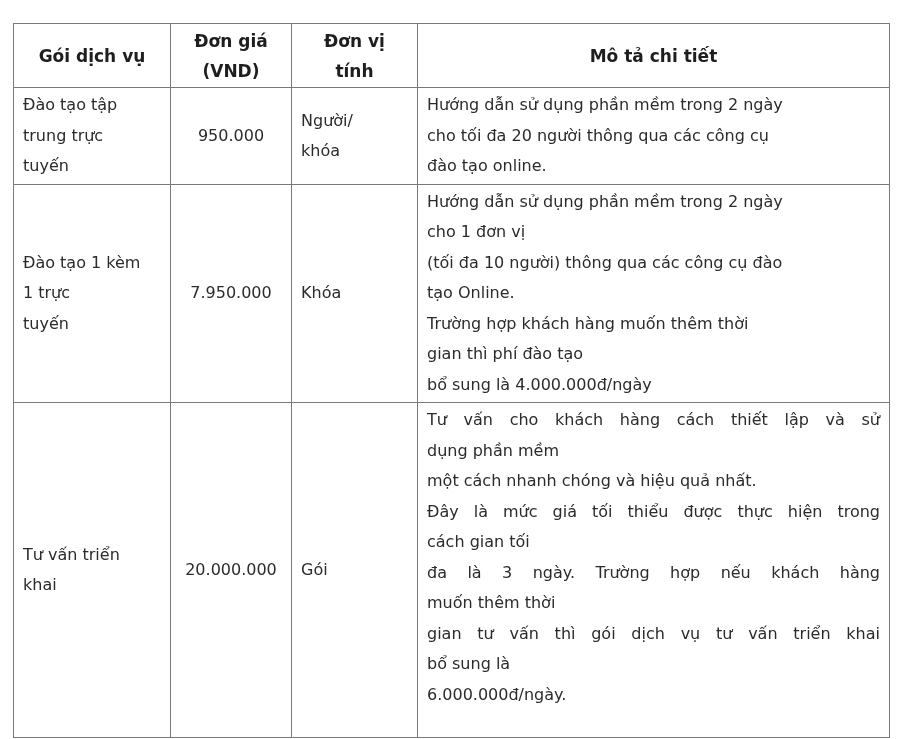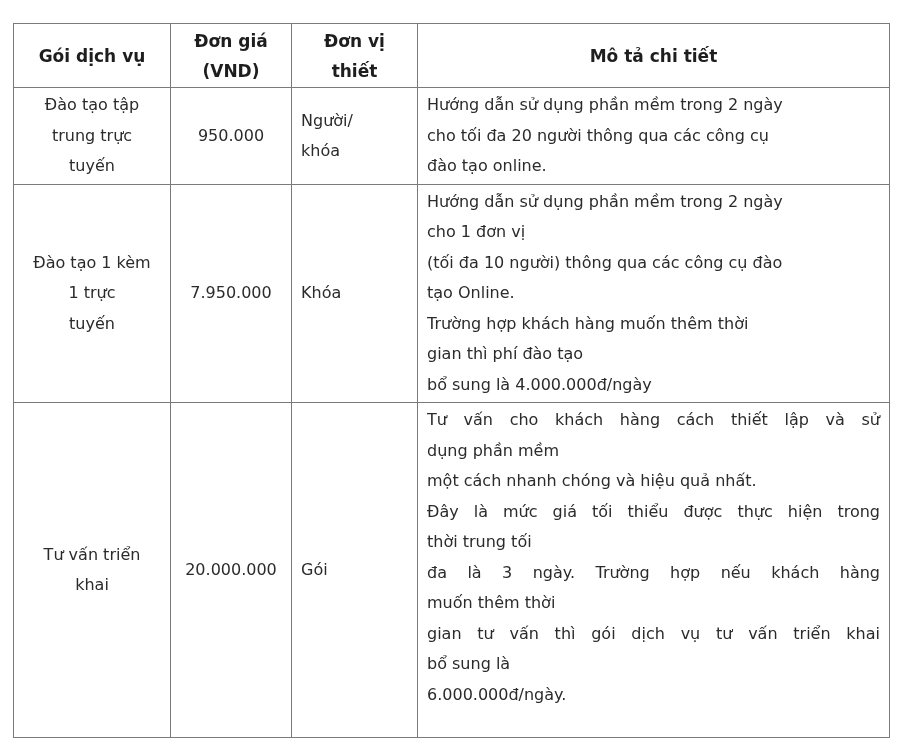--- a/index.html
+++ b/index.html
@@ -3,21 +3,21 @@
 <meta charset="utf-8">
 <style>
   html, body { margin: 0; padding: 0; background: #ffffff; }
   body { width: 897px; height: 739px; position: relative; overflow: hidden;
          font-family: "DejaVu Sans", sans-serif; color: #2b2b2b; }
   .wrap { position: absolute; left: 13px; top: 23px; }
   table.price-table { border-collapse: collapse; table-layout: fixed; width: 877px; }
   .price-table td, .price-table th { border: 1.5px solid #7a7a7a; vertical-align: middle; }
   .price-table th { font-weight: bold; font-size: 17px; line-height: 30px; text-align: center; color: #1e1e1e; height: 63px; padding: 0 6px; }
   .price-table td { font-size: 16px; line-height: 30.5px; padding: 0 9px; }
-  .c-name { width: 144px; text-align: center; }
+  .c-name { width: 144px; text-align: left; }
   .c-price { width: 108px; text-align: center; }
   .c-unit { width: 113px; text-align: left; }
   .c-desc { text-align: left; }
   .desc-line { display: block; }
   .just { text-align: justify; text-align-last: justify; }
   tr.r1 td { height: 96px; }
   tr.r2 td { height: 217px; }
   tr.r3 td { height: 332px; }
   tr.r3 td.c-desc { vertical-align: top; padding-top: 2px; }
 </style>
@@ -28,21 +28,21 @@
 <table class="price-table">
   <thead>
     <tr>
       <th class="c-name"><span>Gói dịch vụ</span></th>
       <th class="c-price">
         <span class="desc-line">Đơn giá</span>
         <span class="desc-line">(VND)</span>
       </th>
       <th class="c-unit">
         <span class="desc-line">Đơn vị</span>
-        <span class="desc-line">thiết</span>
+        <span class="desc-line">tính</span>
       </th>
       <th class="c-desc" style=""><span>Mô tả chi tiết</span></th>
     </tr>
   </thead>
   <tbody>
     <tr class="r1">
       <td class="c-name">
         <span class="desc-line">Đào tạo tập</span>
         <span class="desc-line">trung trực</span>
         <span class="desc-line">tuyến</span>
@@ -81,21 +81,21 @@
         <span class="desc-line">Tư vấn triển</span>
         <span class="desc-line">khai</span>
       </td>
       <td class="c-price"><span>20.000.000</span></td>
       <td class="c-unit"><span>Gói</span></td>
       <td class="c-desc">
         <span class="desc-line just">Tư vấn cho khách hàng cách thiết lập và sử</span>
         <span class="desc-line">dụng phần mềm</span>
         <span class="desc-line">một cách nhanh chóng và hiệu quả nhất.</span>
         <span class="desc-line just">Đây là mức giá tối thiểu được thực hiện trong</span>
-        <span class="desc-line">thời trung tối</span>
+        <span class="desc-line">cách gian tối</span>
         <span class="desc-line just">đa là 3 ngày. Trường hợp nếu khách hàng</span>
         <span class="desc-line">muốn thêm thời</span>
         <span class="desc-line just">gian tư vấn thì gói dịch vụ tư vấn triển khai</span>
         <span class="desc-line">bổ sung là</span>
         <span class="desc-line">6.000.000đ/ngày.</span>
       </td>
     </tr>
   </tbody>
 </table>
 </div>

